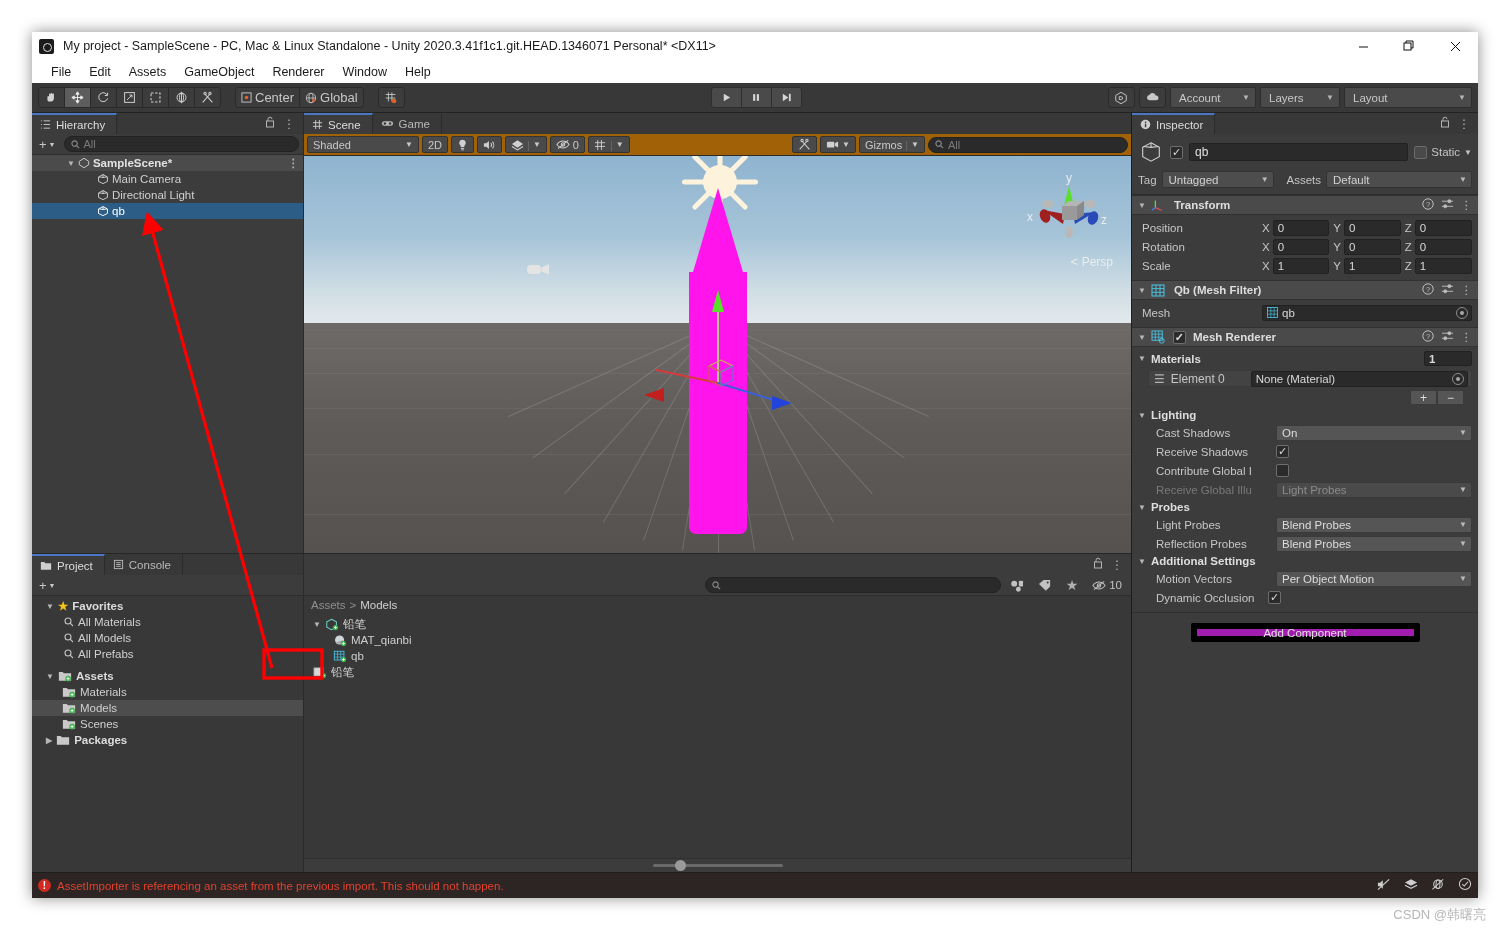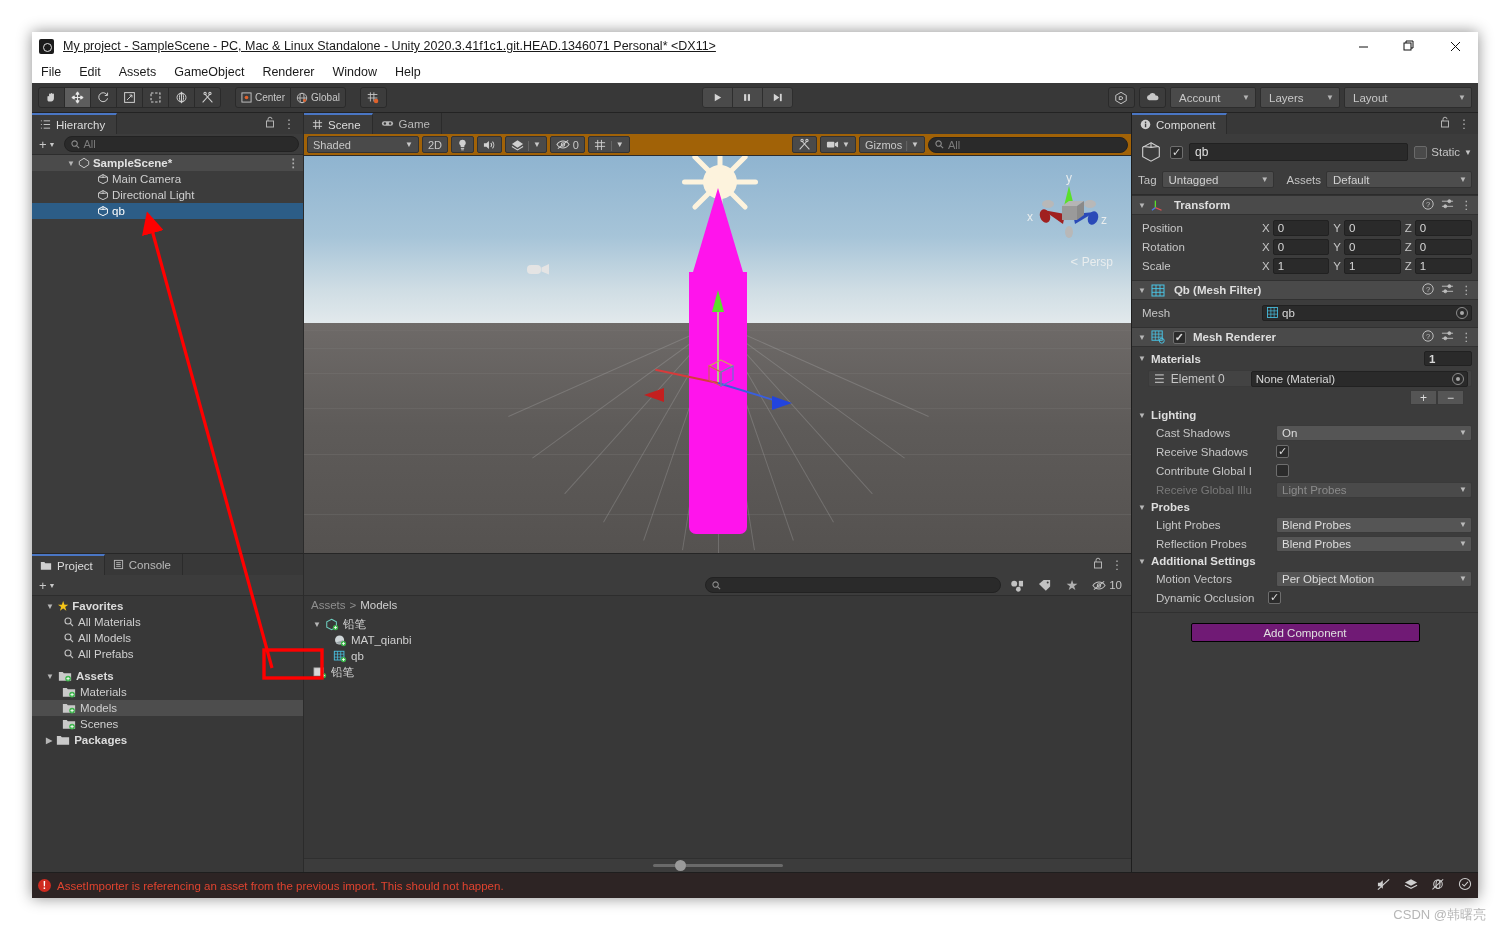--- a/index.html
+++ b/index.html
@@ -26,31 +26,31 @@
     font-size: 12.5px;
   }
   .title-logo {
     width: 15px; height: 15px; margin: 0 9px 0 7px;
     background: #1b1b1b; border-radius: 2px; position: relative; flex: 0 0 auto;
   }
   .title-logo::after {
     content: ""; position: absolute; left: 4px; top: 4px;
     width: 7px; height: 7px; border: 1.4px solid #e0e0e0; border-radius: 50%;
   }
-  .title-text { white-space: nowrap; overflow: hidden; text-decoration: underline; }
+  .title-text { white-space: nowrap; overflow: hidden; }
   .win-btns { margin-left: auto; display: flex; height: 28px; }
   .win-btn {
     width: 46px; height: 28px; display: flex; align-items: center; justify-content: center;
     color: #111;
   }
 
   
   .menubar {
     height: 23px; background: #ffffff; color: #1a1a1a;
-    display: flex; align-items: center; padding-left: 0; gap: 0;
+    display: flex; align-items: center; padding-left: 10px; gap: 0;
     flex: 0 0 23px; font-size: 12.5px;
   }
   .menu-item { padding: 2px 9px; }
 
   
   .toolbar {
     height: 30px; background: #383838; flex: 0 0 30px;
     display: flex; align-items: center; padding: 0 6px;
     border-bottom: 1px solid #232323;
   }
@@ -58,21 +58,21 @@
   .tbtn {
     height: 21px; min-width: 27px; padding: 0 5px;
     background: #3c3c3c; border: 1px solid #2a2a2a;
     display: flex; align-items: center; justify-content: center;
     color: #c8c8c8; margin-right: -1px;
   }
   .tbtn.on { background: #5d5d5d; }
   .tbtn.first { border-radius: 3px 0 0 3px; }
   .tbtn.last { border-radius: 0 3px 3px 0; margin-right: 0; }
   .tbtn.solo { border-radius: 3px; margin-right: 0; }
-  .tbtn span.lbl { margin-left: 3px; font-size: 10px; }
+  .tbtn span.lbl { margin-left: 3px; font-size: 13px; }
   .sep { width: 14px; }
 
   .play-group { margin: 0 auto; display: flex; }
   .play-group .tbtn { min-width: 31px; background: #4a4a4a; border-color: #2e2e2e; }
 
   .right-group { display: flex; align-items: center; gap: 4px; }
   .drop {
     height: 21px; background: #4a4a4a; border: 1px solid #2d2d2d; border-radius: 2px;
     display: flex; align-items: center; padding: 0 5px 0 8px;
     font-size: 11.5px; color: #c8c8c8;
@@ -246,21 +246,21 @@
   .pm { display:flex; justify-content:flex-end; margin: 3px 14px 2px 0; }
   .pmbtn { width: 27px; height: 15px; background: #555; border: 1px solid #3a3a3a;
            display:flex; align-items:center; justify-content:center; color:#ddd; font-size: 12px;}
   .selectdd { flex: 1 1 auto; height: 16px; background: #555; border: 1px solid #3a3a3a;
               border-radius: 2px; display:flex; align-items:center; padding: 0 4px 0 5px;
               color: #dcdcdc; font-size: 11.5px; }
   .selectdd.dim { color: #8b8b8b; background: #4a4a4a;}
   .selectdd .caret { margin-left:auto; font-size: 8px; color: #bbb; }
   .addcomp-wrap { padding: 10px 0; display: flex; justify-content: center;
                   border-top: 1px solid #303030; background: #3c3c3c; }
-  .addcomp { width: 229px; height: 19px; background: #701a75; border: 1px solid #000000;
+  .addcomp { width: 229px; height: 19px; background: #a21caf; border: 6px solid #000000;
              border-radius: 2px; display:flex; align-items:center; justify-content:center;
              color: #e0e0e0; font-size: 11.5px; }
   .insp-scroll { flex: 1 1 auto; overflow: hidden; background: #3c3c3c; }
 
   
   .statusbar {
     height: 26px; flex: 0 0 26px; background: #2d2424; display:flex; align-items:center;
     padding: 0 6px; gap: 6px; border-top: 1px solid #1e1e1e;
   }
   .status-msg { color: #e0432f; font-size: 11.5px; }
@@ -919,21 +919,21 @@
     </div>
 
     <div class="col-right">
       <div class="tabstrip">
         <div class="ptab active">
           <svg width="11" height="11" viewBox="0 0 12 12">
               <circle cx="6" cy="6" r="5.2" fill="#cfcfcf"></circle>
               <rect x="5.3" y="5" width="1.5" height="4" fill="#3c3c3c"></rect>
               <rect x="5.3" y="2.8" width="1.5" height="1.5" fill="#3c3c3c"></rect>
             </svg>
-          <span>Component</span>
+          <span>Inspector</span>
         </div>
         <div class="tab-right">
           <span>
             <svg width="10" height="12" viewBox="0 0 10 12" fill="none" stroke="#b4b4b4" stroke-width="1">
               <rect x="1.5" y="5" width="7" height="6"></rect>
                 <path d="M3 5V3.2A2 2 0 0 1 7 3.2"></path>
             </svg>
           </span>
           <span>⋮</span>
         </div>

